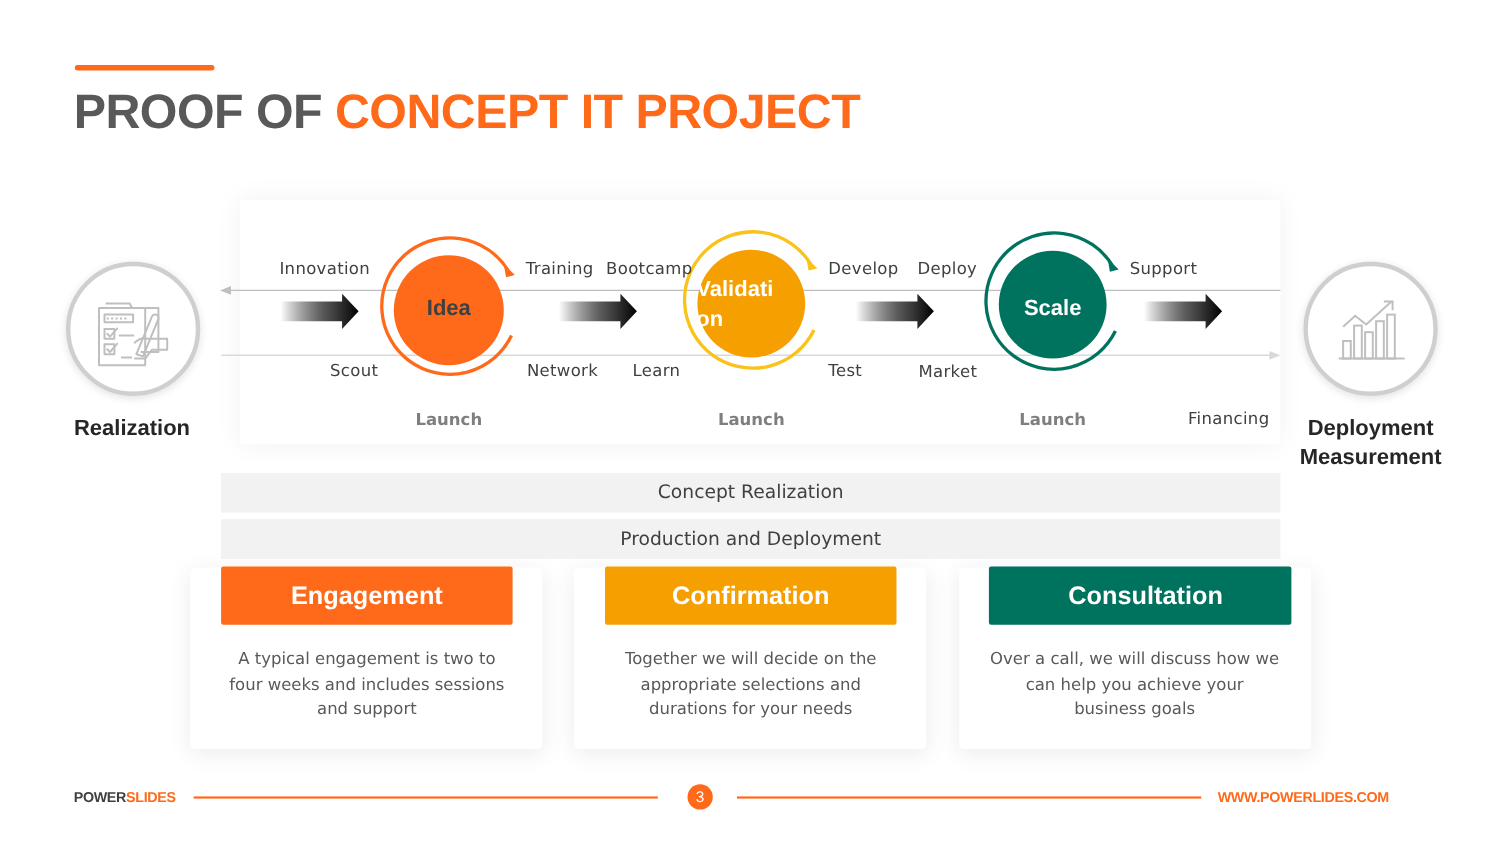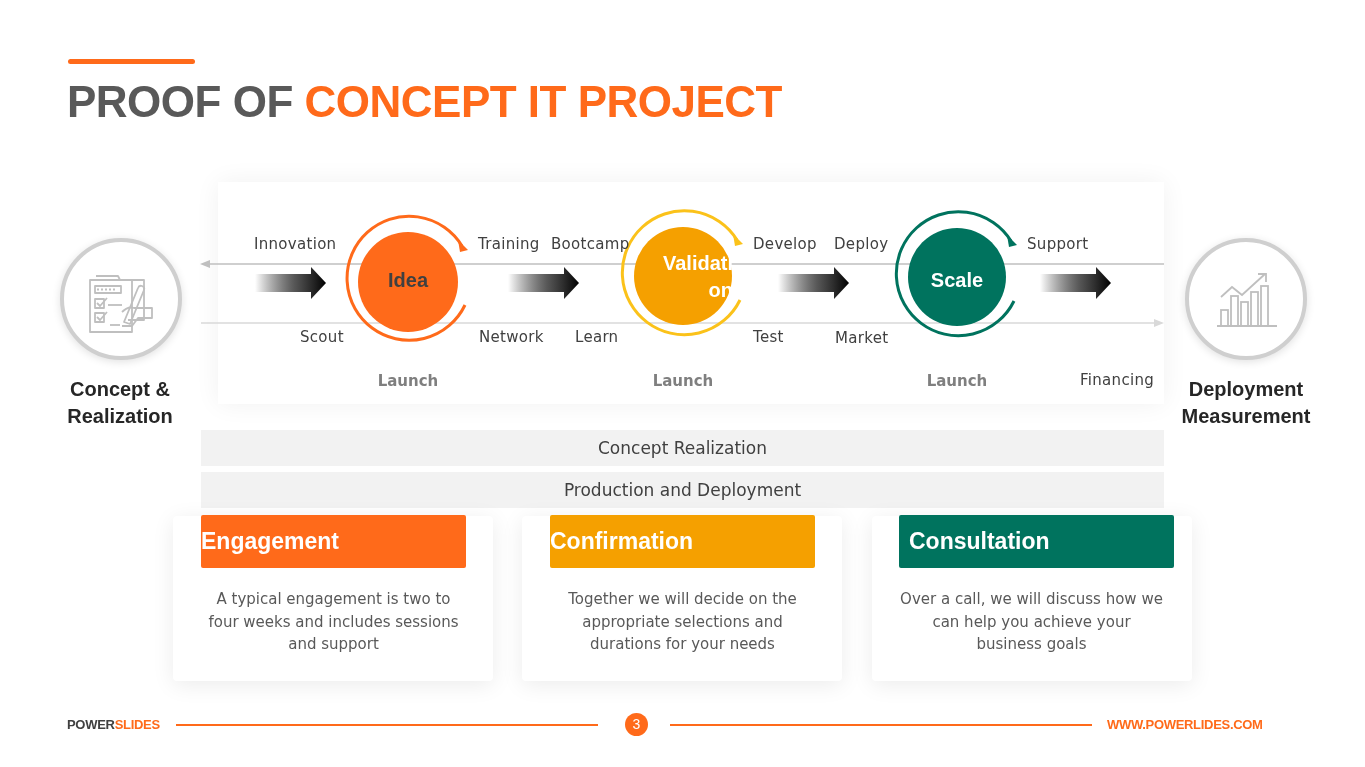--- a/index.html
+++ b/index.html
@@ -21,21 +21,21 @@
   .side-label { font-size:20px; font-weight:bold; color:#262626; text-align:center; line-height:27px; }
 
   .flow-word { font-size:15px; color:#404040; white-space:nowrap; font-family:"DejaVu Sans", sans-serif; letter-spacing:0.3px; }
   .launch { font-size:15px; font-weight:bold; color:#7f7f7f; white-space:nowrap; font-family:"DejaVu Sans", sans-serif; }
 
   .bar { left:201px; width:963px; height:36px; background:#f2f2f2; text-align:center; line-height:36px;
     font-size:17px; color:#404040; font-family:"DejaVu Sans", sans-serif; }
 
   .card { width:320px; height:165px; background:#fff; border-radius:4px;
     box-shadow: 0 4px 22px rgba(0,0,0,0.08); }
-  .card-head { width:265px; height:53px; color:#fff; font-size:23px; font-weight:bold; text-align:left; line-height:53px; border-radius:2px; }
+  .card-head { width:265px; height:53px; color:#fff; font-size:23px; font-weight:bold; text-align:center; line-height:53px; border-radius:2px; }
   .card-text { width:265px; text-align:center; font-size:15px; line-height:22.5px; color:#595959; font-family:"DejaVu Sans", sans-serif; }
 
   .footer-brand { left:67px; top:717px; font-size:13px; font-weight:bold; letter-spacing:-0.3px; }
   .footer-brand .dark { color:#404040; }
   .footer-brand .accent { color:#FF6A1A; }
   .footer-line { height:1.5px; background:#FF6A1A; top:724px; }
   .page-num { left:625px; top:713px; width:23px; height:23px; border-radius:50%; background:#FF6A1A; color:#fff;
     font-size:14px; text-align:center; line-height:23px; }
   .footer-url { left:1107px; top:717px; font-size:13px; font-weight:bold; color:#FF6A1A; letter-spacing:-0.3px; }
 </style>
@@ -61,21 +61,20 @@
       <path d="M44 63 h14"></path>
       <rect x="31" y="71" width="9" height="9"></rect>
       <path d="M33 75 l3 3 l7 -8"></path>
       <path d="M46 83 h10"></path>
       <path d="M60 80 L74 46 a3 3 0 0 1 6 2 L66 82 Z"></path>
       <path d="M58 70 q6 -6 12 -4 h18 v10 h-14 l-6 8 h-10"></path>
     </g>
   </svg>
 </div>
 <div class="abs side-label" style="left:40px; top:376px; width:160px;">
-  <div>Concept &amp;</div>
   <div>Realization</div>
 </div>
 
 <div class="abs side-icon" style="left:1185px; top:238px;">
   <svg width="114" height="114" viewBox="0 0 114 114">
     <g fill="none" stroke="#BFBFBF" stroke-width="1.8">
       <path d="M28 84 H88"></path>
       <rect x="32" y="68" width="7" height="16"></rect>
       <rect x="42" y="54" width="7" height="30"></rect>
       <rect x="52" y="60" width="7" height="24"></rect>
@@ -130,21 +129,21 @@
     <circle cx="683" cy="276" r="49" fill="#F5A000"></circle>
   </g>
   <g id="stage-2">
     <path d="M1011 241 A62 62 0 1 0 1014 301" fill="none" stroke="#00735E" stroke-width="3"></path>
     <polygon points="1007,235 1017,245 1009,247" fill="#00735E"></polygon>
     <circle cx="957" cy="277" r="49" fill="#00735E"></circle>
   </g>
 </svg>
 
 <div class="abs" style="left:358px; top:269px; width:100px; text-align:center; color:#404040; font-weight:bold; font-size:20px;">Idea</div>
-<div class="abs" style="left:633px; top:250px; width:100px; text-align:right; color:#fff; font-weight:bold; font-size:20px; line-height:27px;">
+<div class="abs" style="left:633px; top:250px; width:100px; text-align:left; color:#fff; font-weight:bold; font-size:20px; line-height:27px;">
   <div>Validati</div>
   <div>on</div>
 </div>
 <div class="abs" style="left:907px; top:269px; width:100px; text-align:center; color:#fff; font-weight:bold; font-size:20px;">Scale</div>
 
 <div class="abs flow-word" style="left:254px; top:235px;">Innovation</div>
 <div class="abs flow-word" style="left:478px; top:235px;">Training</div>
 <div class="abs flow-word" style="left:551px; top:235px;">Bootcamp</div>
 <div class="abs flow-word" style="left:753px; top:235px;">Develop</div>
 <div class="abs flow-word" style="left:834px; top:235px;">Deploy</div>

